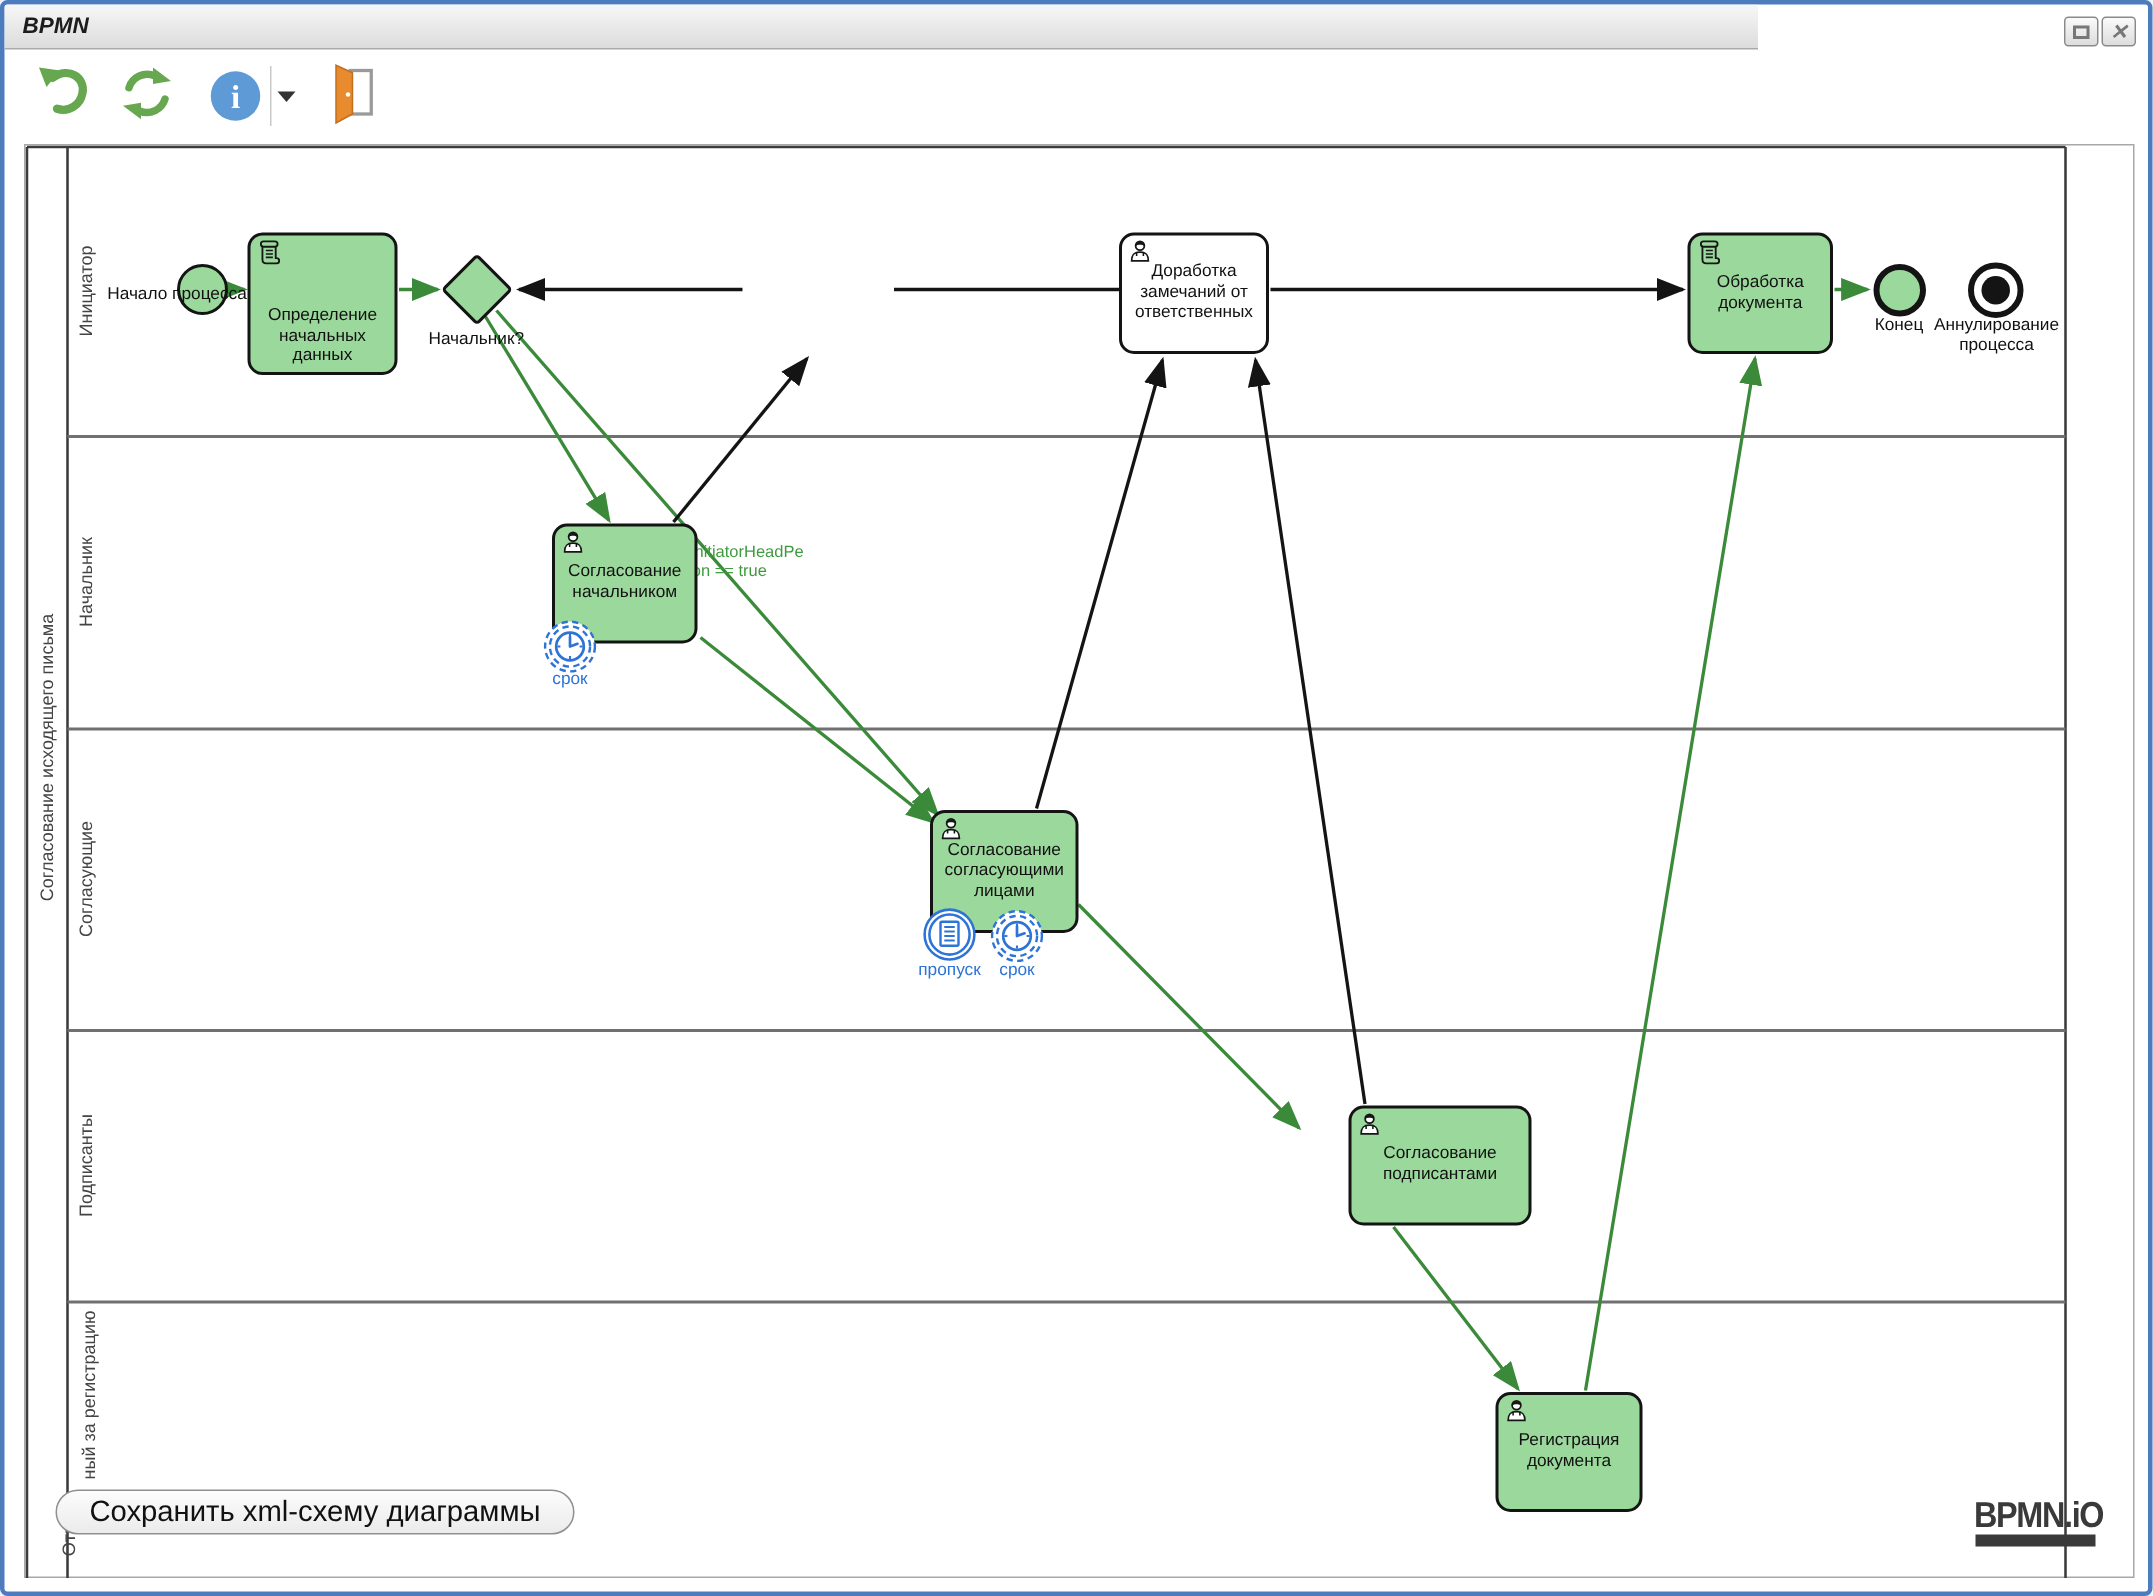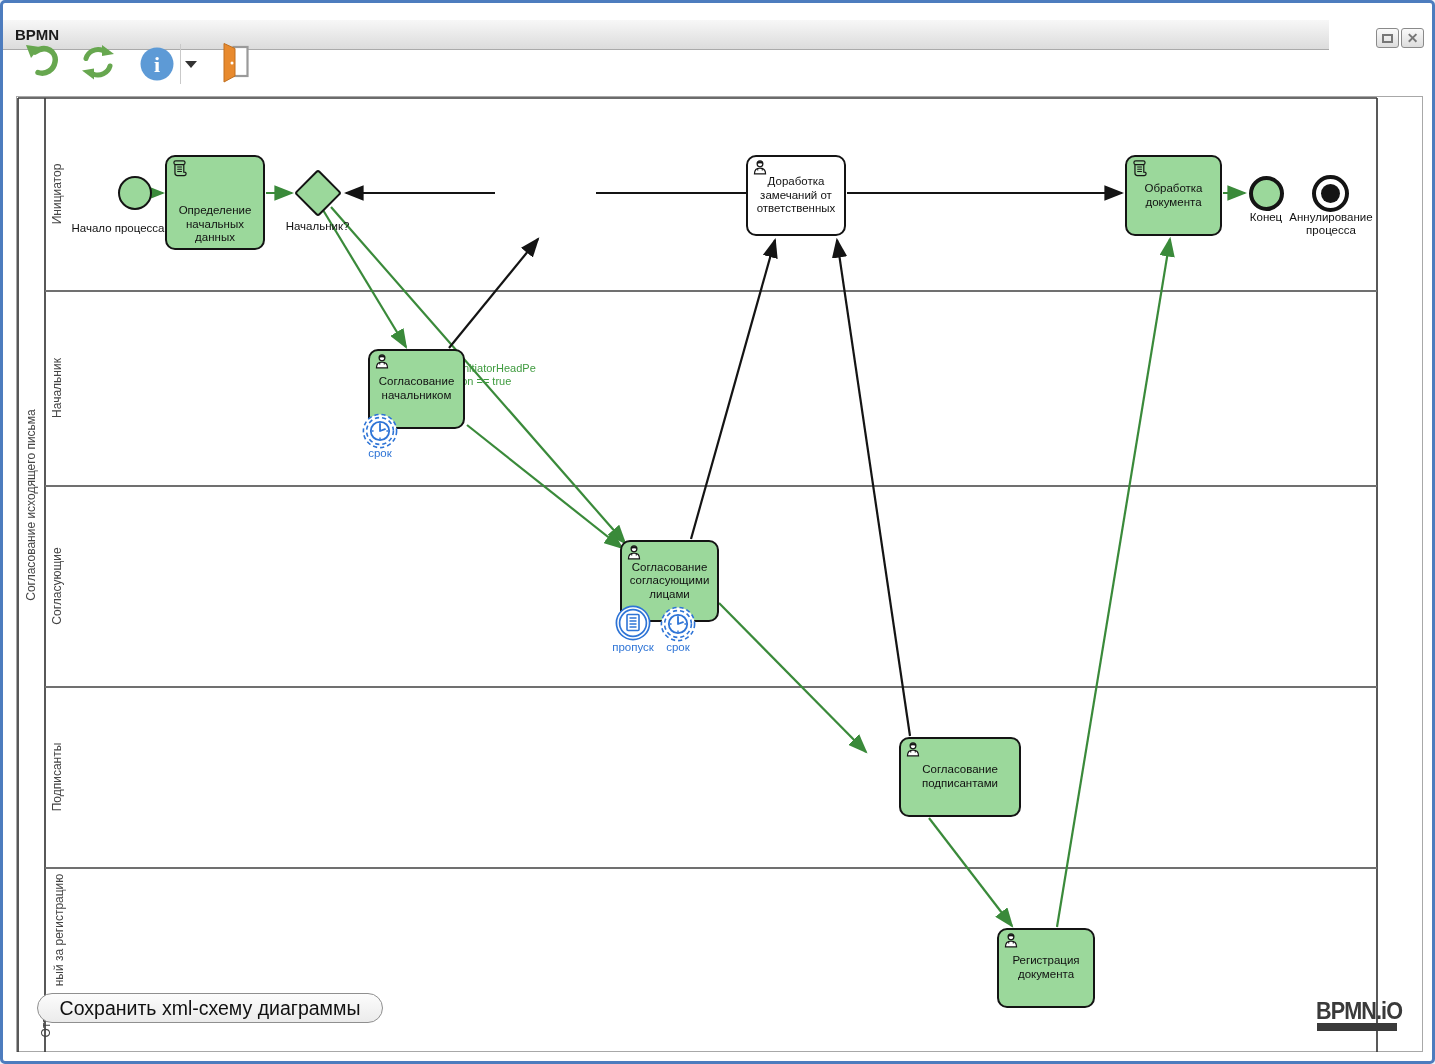--- a/index.html
+++ b/index.html
@@ -1,22 +1,22 @@
 <!DOCTYPE html>
 <html><head>
 <meta charset="utf-8">
 <style>
   * { margin:0; padding:0; box-sizing:border-box; }
   html,body { width:1435px; height:1064px; background:#eef2f8; font-family:"Liberation Sans", sans-serif; }
   .win { position:absolute; left:0; top:0; width:1435px; height:1064px;
          border:3px solid #4d7cbe; border-radius:5px; background:#ffffff; overflow:hidden; }
   .inner { position:absolute; left:-3px; top:-3px; width:1435px; height:1064px; }
 
-  .titlebar { position:absolute; left:3px; top:20px; width:1326px; height:30px;
-              background:linear-gradient(#f7f7f7,#dcdcdc); border-bottom:1px solid #aaa; }
+  .titlebar { position:absolute; left:3px; top:3px; width:1169px; height:30px;
+              background:linear-gradient(#f7f7f7,#dcdcdc); border-bottom:1px solid #aaa;font-style:italic; }
   .title { position:absolute; left:12px; top:6px; font-size:15px; font-weight:bold; color:#1c1c1c; }
   .winbtn { position:absolute; top:8px; width:23px; height:20px; border:1px solid #8a8a8a; border-radius:3px;
             background:linear-gradient(#fafafa,#ddd); display:flex; align-items:center; justify-content:center; }
   .winbtn .sq { width:11px; height:9px; border:2px solid #777; }
   .winbtn.close { font-size:14px; font-weight:bold; color:#777; }
 
   .toolbtn { position:absolute; cursor:pointer; }
   .divider { position:absolute; left:180px; top:44px; width:1px; height:40px; background:#c9c9c9; }
   .caret { position:absolute; left:185px; top:61px; width:0; height:0;
            border-left:6px solid transparent; border-right:6px solid transparent; border-top:7px solid #333; }
@@ -180,21 +180,21 @@
 
   <div class="vlabel" style="left:31px;top:505px;">Согласование исходящего письма</div>
   <div class="vlabel" style="left:57px;top:194px;">Инициатор</div>
   <div class="vlabel" style="left:57px;top:388px;">Начальник</div>
   <div class="vlabel" style="left:57px;top:586px;">Согласующие</div>
   <div class="vlabel" style="left:57px;top:777px;">Подписанты</div>
   <div class="vlabel" style="left:59px;top:930px;">ный за регистрацию</div>
   <div class="vlabel" style="left:46px;top:1021px;">Ответ</div>
 
   <div class="evt start" style="left:118px;top:176px;"></div>
-  <div class="lbl" style="left:68px;top:222px;width:100px;white-space:nowrap;">Начало процесса</div>
+  <div class="lbl" style="left:68px;top:190px;width:100px;white-space:nowrap;">Начало процесса</div>
 
   <div class="task green" style="left:165px;top:155px;width:100px;height:95px;align-items:flex-end;">
     <svg class="ticon" width="16" height="18">
           <use href="#ic-script"></use>
         </svg>
     <div>Определение начальных данных</div>
   </div>
 
   <div class="gateway"></div>
   <div class="lbl" style="left:285px;top:220px;width:65px;white-space:nowrap;">Начальник?</div>

